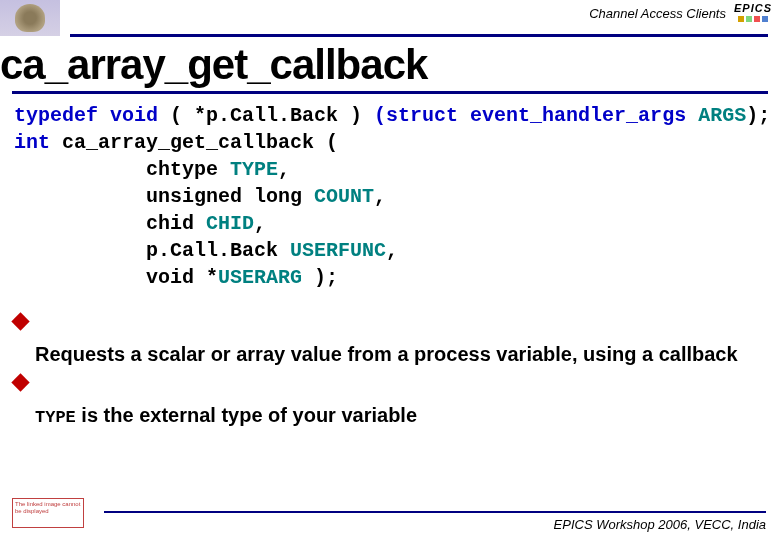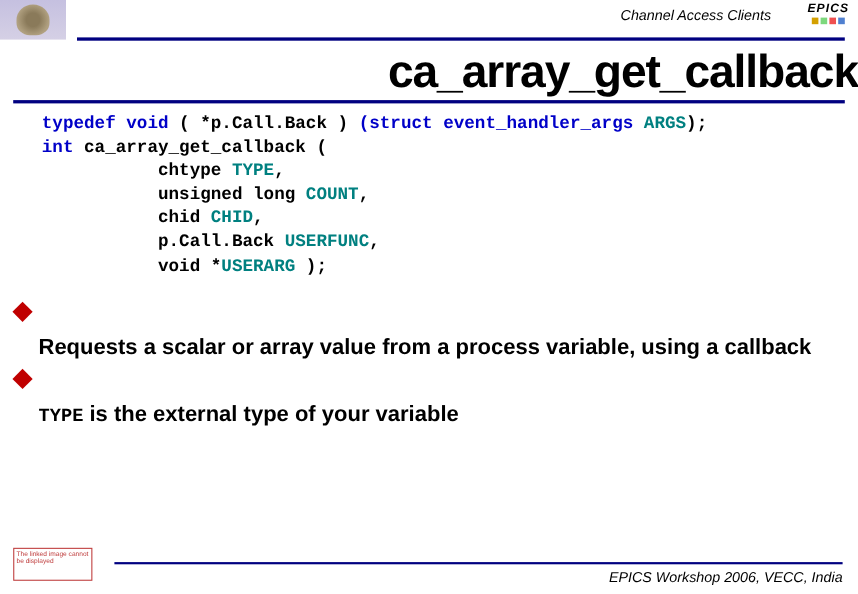--- a/index.html
+++ b/index.html
@@ -9,21 +9,20 @@
     font-family: Arial, Helvetica, sans-serif;
     background: #fff;
     position: relative;
     overflow: hidden;
   }
   .header {
     display: flex;
     align-items: flex-start;
     height: 36px;
     position: relative;
-    gap: 25px;
   }
   .header-logo {
     width: 60px;
     height: 36px;
     background: linear-gradient(180deg, #c5c0e0 0%, #d5d0e5 100%);
     display: flex;
     align-items: center;
     justify-content: center;
     position: relative;
   }
@@ -70,38 +69,37 @@
   .rule-top {
     height: 3px;
     background: #000080;
     margin: 0 12px 0 70px;
     position: relative;
     top: -2px;
   }
   .title {
     font-size: 42px;
     font-weight: bold;
-    text-align: right;
+    text-align: left;
     color: #000;
     margin: 2px 0 0 0;
     letter-spacing: -1px;
   }
   .rule-title {
     height: 3px;
     background: #000080;
     margin: 2px 12px 8px 12px;
   }
   .code-block {
     font-family: "Courier New", monospace;
-    font-size: 16px;
+    font-size: 20px;
     font-weight: bold;
     line-height: 1.35;
     padding: 0 14px 12px 14px;
     white-space: pre;
-    margin-left: 24px;
   }
   .kw { color: #0000c8; }
   .nm { color: #000; }
   .arg { color: #008080; }
   .bullets {
     padding: 6px 14px 0 14px;
     font-size: 20px;
     line-height: 1.35;
   }
   .b-row {

